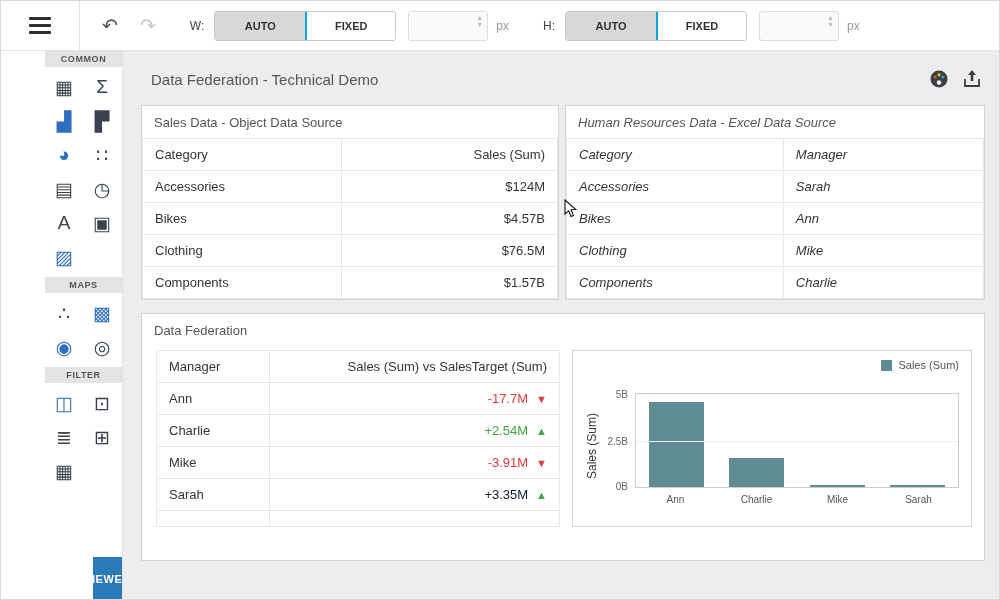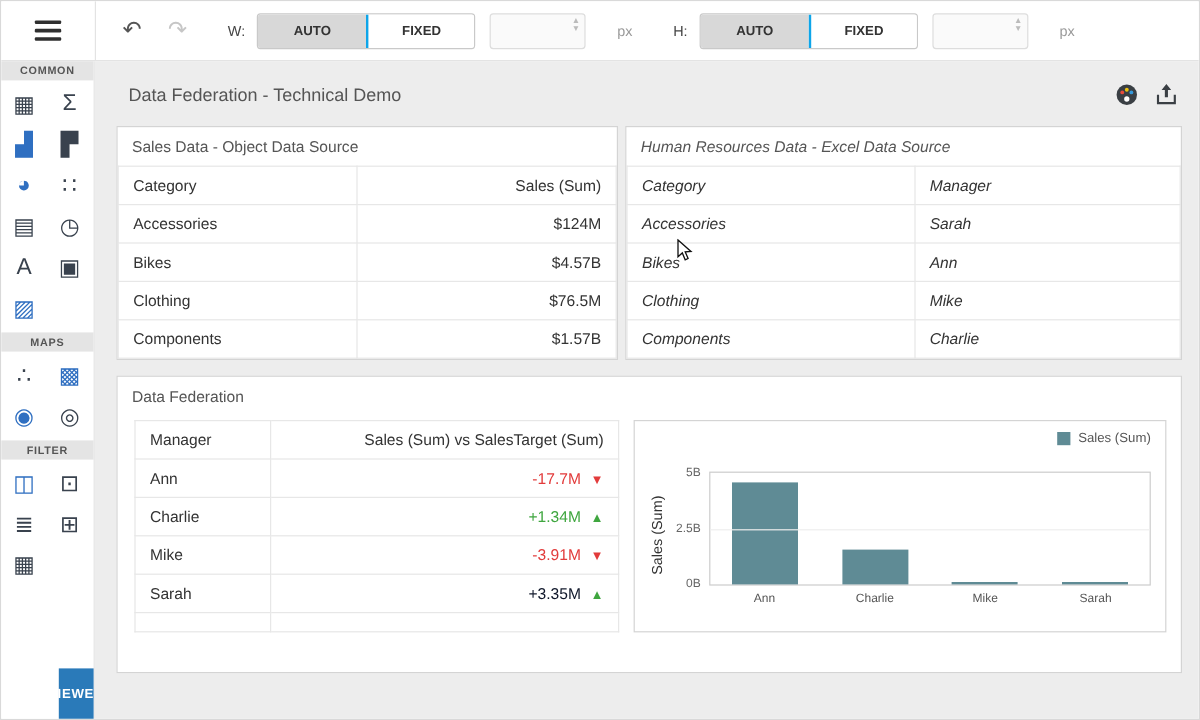--- a/index.html
+++ b/index.html
@@ -16,24 +16,24 @@
   .tb-btn.disabled { color:#c6c6c6; }
   .tb-label { font-size:12px; color:#444; margin-left:34px; }
   .seg { display:flex; border:1px solid #c9c9c9; border-radius:3px; overflow:hidden; margin-left:10px; height:30px; background:#fff; }
   .seg-btn { width:90px; text-align:center; line-height:28px; font-size:11px; font-weight:bold; color:#333; background:#fff; cursor:pointer; }
   .seg-btn + .seg-btn { border-left:2px solid #0ea5e9; }
   .seg-btn.selected { background:#d8d8d8; }
   .spinner { position:relative; width:80px; height:30px; border:1px solid #ddd; border-radius:3px; background:#fafafa; margin-left:12px; }
   .spinner input { width:58px; height:28px; border:none; background:transparent; padding:0 6px; font-size:12px; color:#888; outline:none; }
   .spin-arrows { position:absolute; right:4px; top:2px; display:flex; flex-direction:column; line-height:1; }
   .spin-arrows span { font-size:7px; color:#bbb; cursor:pointer; }
-  .tb-unit { font-size:12px; color:#9a9a9a; margin-left:26px; }
+  .tb-unit { font-size:12px; color:#9a9a9a; margin-left:8px; }
 
   
-  .body-row { display:flex; height:550px; }
+  .body-row { display:flex; height:550px;padding-left:44px; }
   .sidebar { width:78px; border-right:1px solid #e3e3e3; background:#fff; display:flex; flex-direction:column; }
   .sb-header { background:#e4e4e4; color:#555; font-size:9px; font-weight:bold; letter-spacing:0.6px; text-align:center; padding:3px 0; }
   .sb-grid { display:flex; flex-wrap:wrap; padding:3px 0; }
   .sb-icon { width:38px; height:34px; display:flex; align-items:center; justify-content:center; font-size:19px; cursor:pointer; }
   .viewer-btn { margin-top:auto; height:44px; background:#2a7ab9; color:#fff; font-size:11px; font-weight:bold; letter-spacing:0.6px; display:flex; align-items:center; justify-content:center; cursor:pointer;margin-left:48px; }
 
   
   .main { flex:1; background:#ededed; padding:14px 12px 0 16px; overflow:hidden; }
   .title-row { display:flex; align-items:center; margin:4px 6px 16px 12px; }
   .dash-title { font-size:15px; color:#555; }
@@ -251,21 +251,21 @@
                   <th class="num">Sales (Sum) vs SalesTarget (Sum)</th>
                 </tr>
               </thead>
               <tbody>
                   <tr>
                     <td>Ann</td>
                     <td class="num"><span style="color: rgb(226, 59, 59);">-17.7M</span><span class="delta-arrow" style="color: rgb(226, 59, 59);">▼</span></td>
                   </tr>
                   <tr>
                     <td>Charlie</td>
-                    <td class="num"><span style="color: rgb(63, 166, 63);">+1.34M</span><span class="delta-arrow" style="color: rgb(63, 166, 63);">▲</span></td>
+                    <td class="num"><span style="color: rgb(63, 166, 63);">+2.54M</span><span class="delta-arrow" style="color: rgb(63, 166, 63);">▲</span></td>
                   </tr>
                   <tr>
                     <td>Mike</td>
                     <td class="num"><span style="color: rgb(226, 59, 59);">-3.91M</span><span class="delta-arrow" style="color: rgb(226, 59, 59);">▼</span></td>
                   </tr>
                   <tr>
                     <td>Sarah</td>
                     <td class="num"><span style="color: #0f172a;">+3.35M</span><span class="delta-arrow" style="color: rgb(63, 166, 63);">▲</span></td>
                   </tr>
                   <tr>

